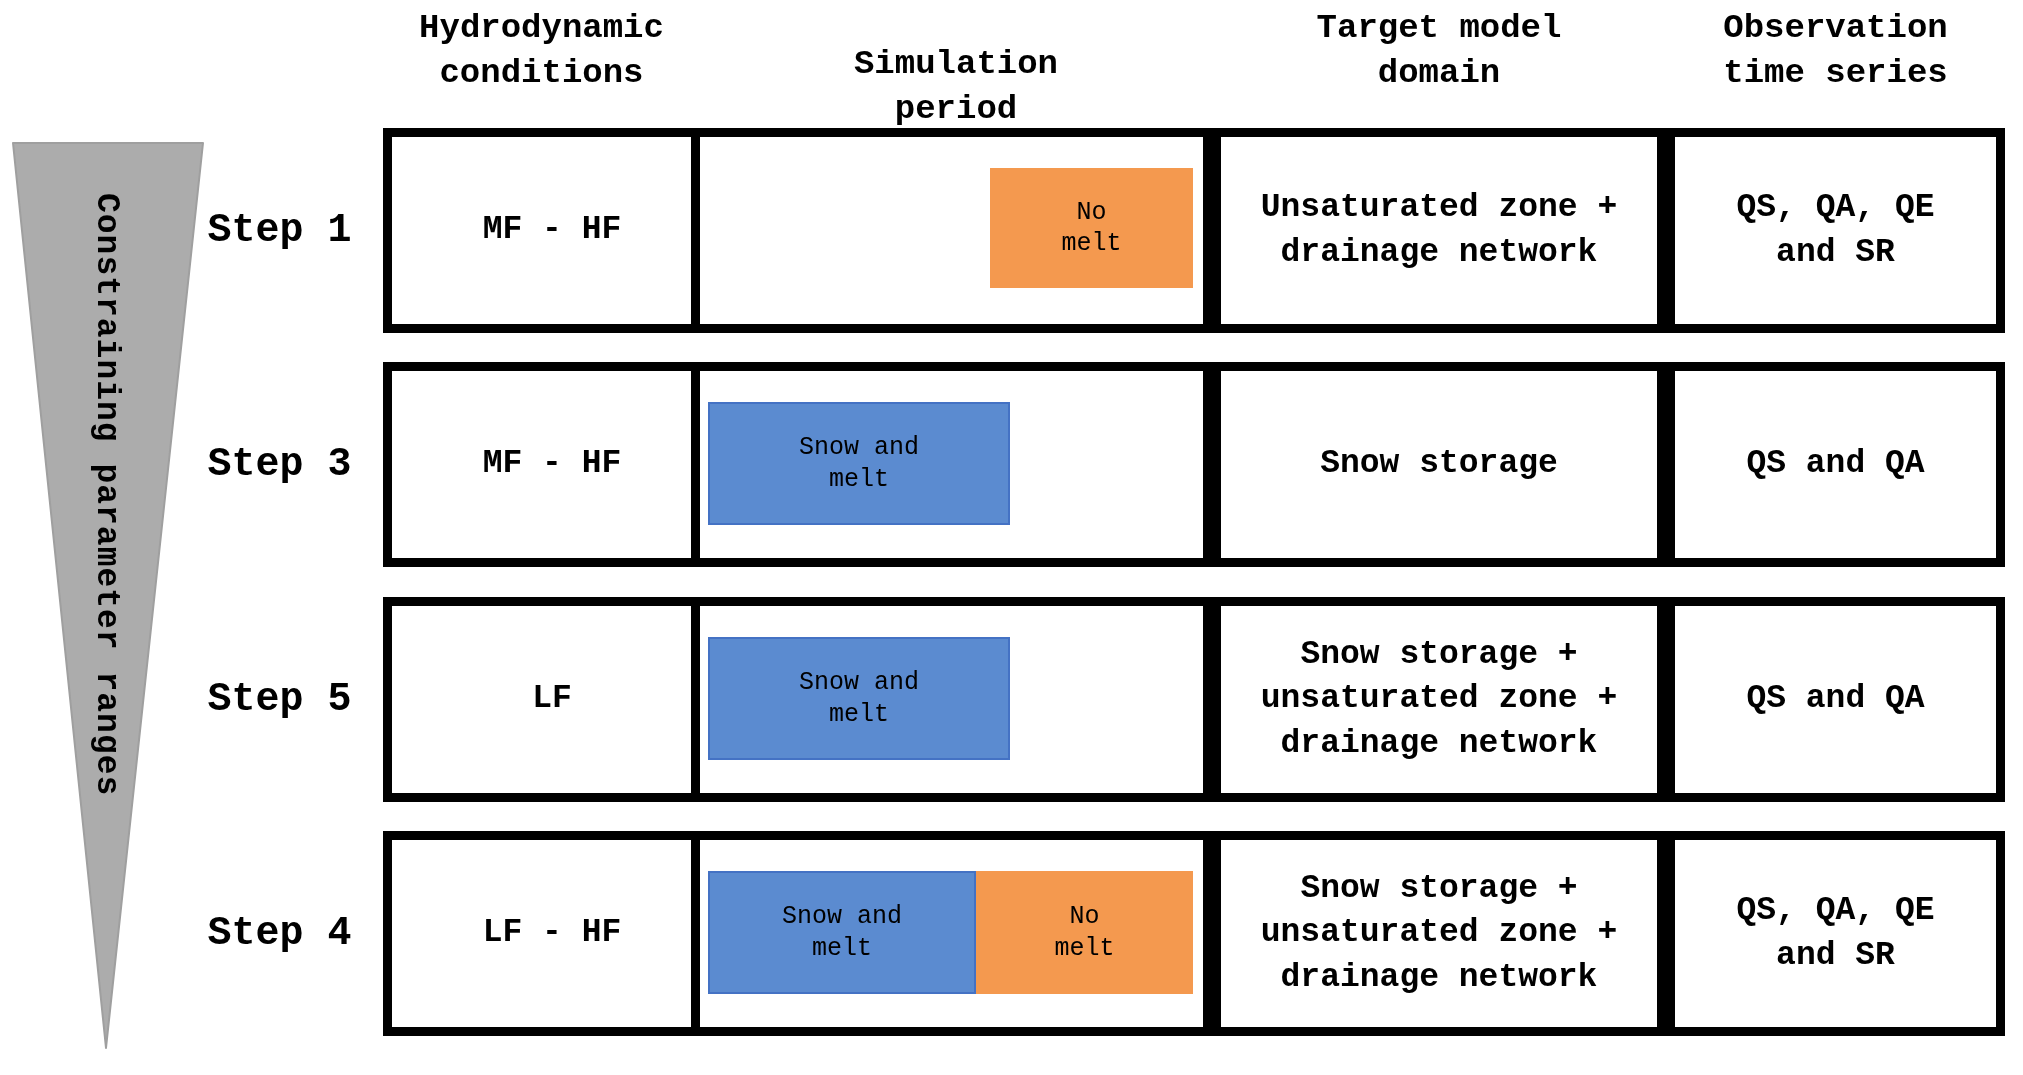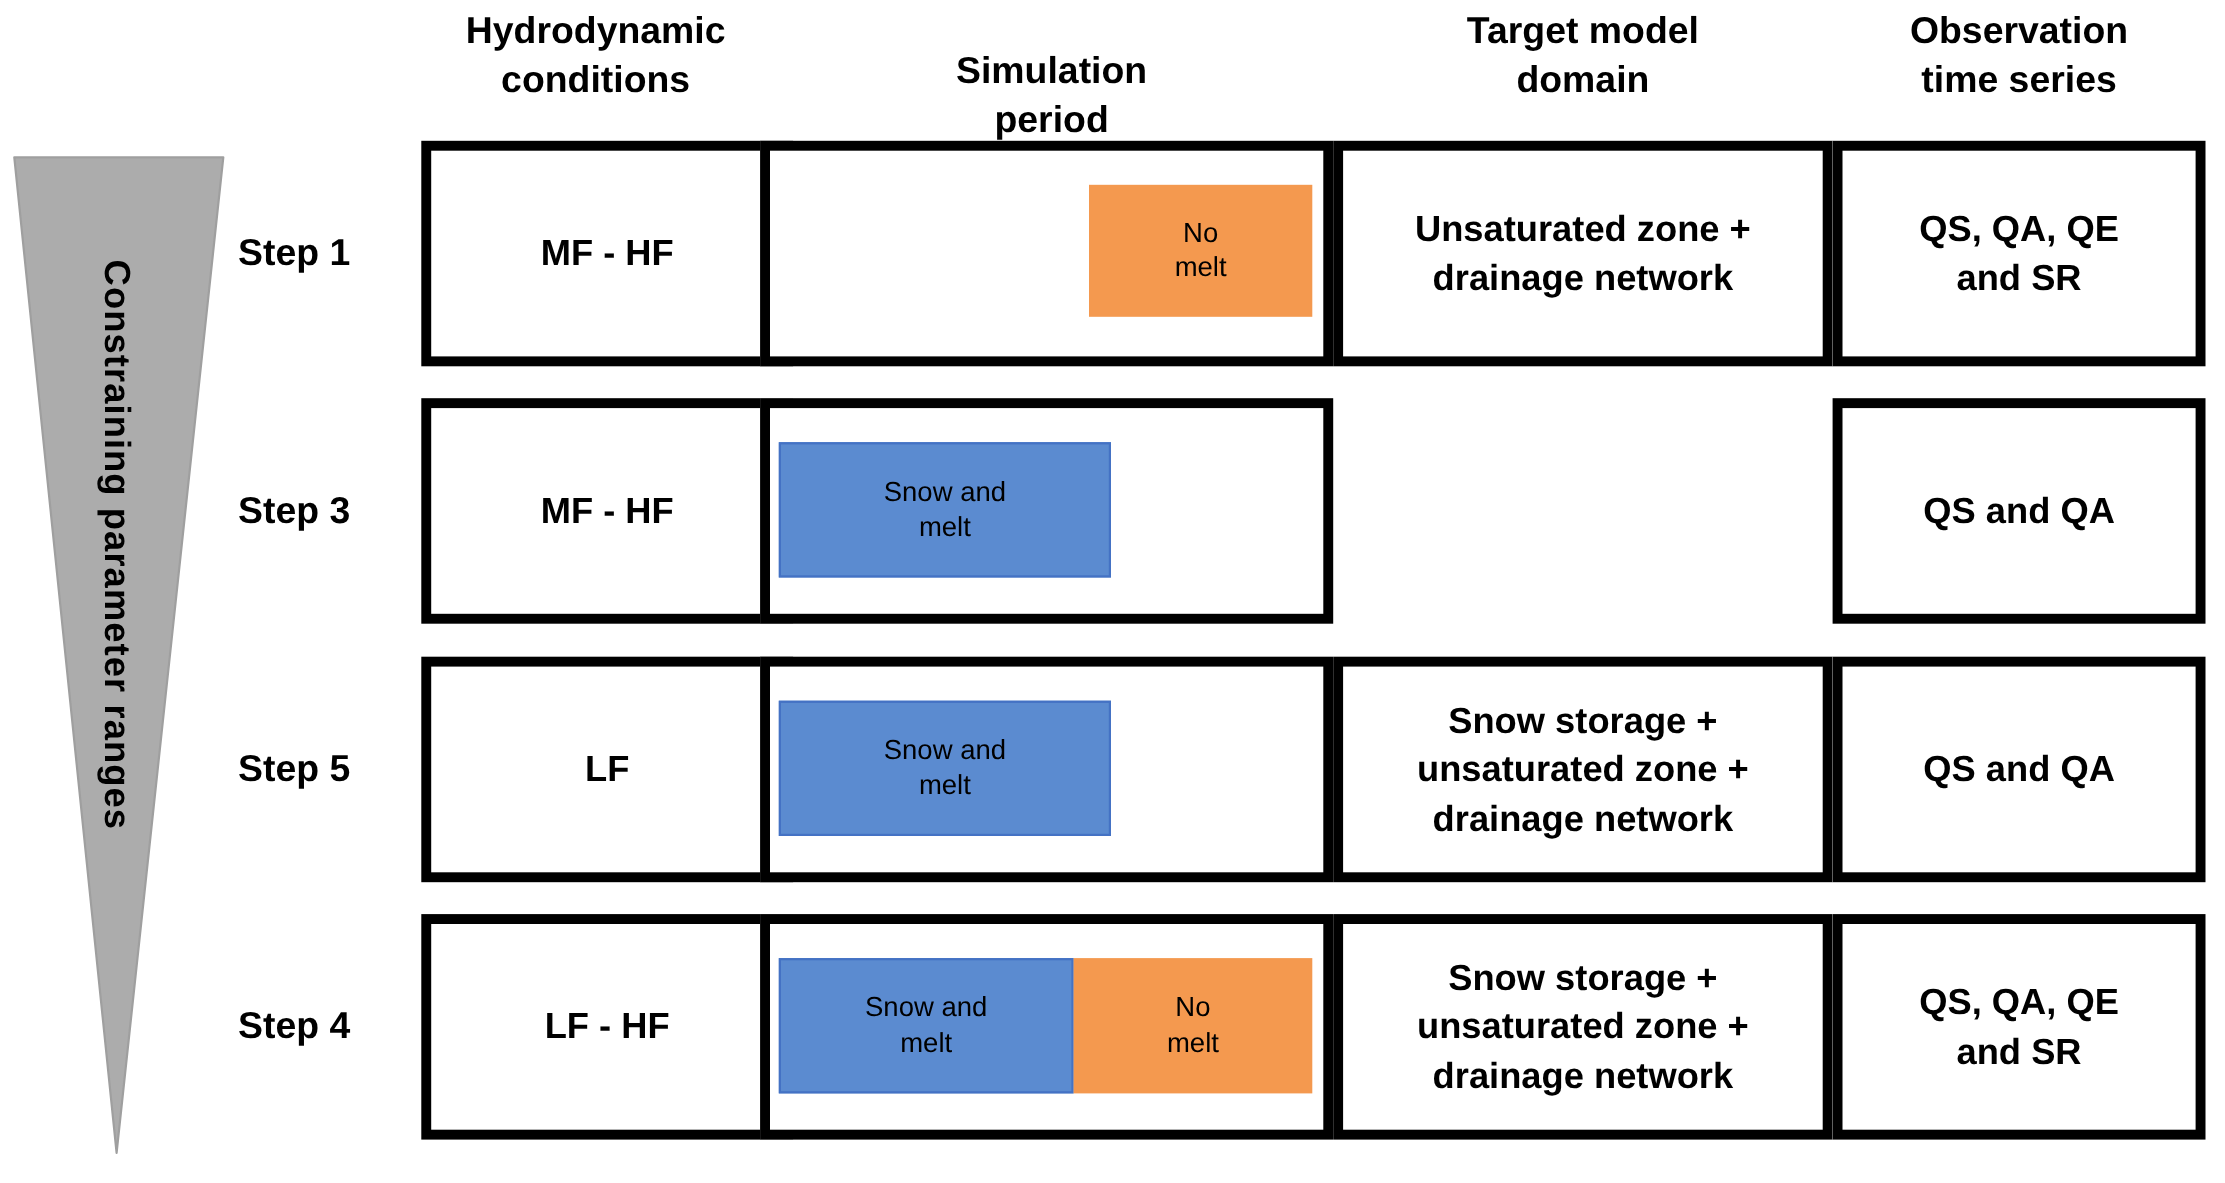--- a/index.html
+++ b/index.html
@@ -6,39 +6,39 @@
     --melt-blue:#5B8BD0;
     --melt-blue-border:#4472C4;
     --no-melt-orange:#F4994F;
     --funnel-gray:#ACACAC;
   }
   html,body{margin:0;padding:0;background:#fff;}
   #figure{
     position:relative;
     width:2023px;height:1075px;
     background:#fff;
-    font-family:Liberation Sans, sans-serif;
+    font-family:Liberation Mono, monospace;
     color:#000;
     overflow:hidden;
   }
   .hdr{
     position:absolute;top:6px;
     text-align:center;
     font-weight:700;font-size:34px;line-height:1.32;
     white-space:pre-line;
   }
   #hdr-0{left:383px;width:317px;}
   #hdr-1{left:700px;width:512px;margin-top:36px;}
   #hdr-2{left:1212px;width:454px;}
   #hdr-3{left:1666px;width:339px;}
 
   .step-label{
-    position:absolute;left:180px;width:175px;height:205px;
+    position:absolute;left:192px;width:175px;height:205px;
     display:flex;align-items:center;justify-content:center;
-    font-weight:700;font-size:34px;
+    font-weight:700;font-size:40px;
   }
   .cell{
     position:absolute;height:205px;
     box-sizing:border-box;border:9px solid #000;background:#fff;
     display:flex;align-items:center;justify-content:center;
     text-align:center;font-weight:700;font-size:33px;line-height:1.35;
     white-space:pre-line;
   }
   .row-0{top:128px;} .row-1{top:362px;} .row-2{top:597px;} .row-3{top:831px;}
   .col-hydro{left:383px;width:338px;}
@@ -95,20 +95,21 @@
   <div class="cell row-0 col-target">Unsaturated zone +
 drainage network</div>
   <div class="cell row-0 col-obs">QS, QA, QE
 and SR</div>
   <div class="melt-box nomelt" id="melt-r1-orange">No
 melt</div>
 
   <div class="step-label row-1">Step 3</div>
   <div class="cell row-1 col-hydro">MF - HF</div>
   <div class="cell row-1 col-sim"></div>
+  <div class="cell row-1 col-target">Snow storage</div>
   <div class="cell row-1 col-obs">QS and QA</div>
   <div class="melt-box snow" id="melt-r2-blue">Snow and
 melt</div>
 
   <div class="step-label row-2">Step 5</div>
   <div class="cell row-2 col-hydro">LF</div>
   <div class="cell row-2 col-sim"></div>
   <div class="cell row-2 col-target">Snow storage +
 unsaturated zone +
 drainage network</div>

